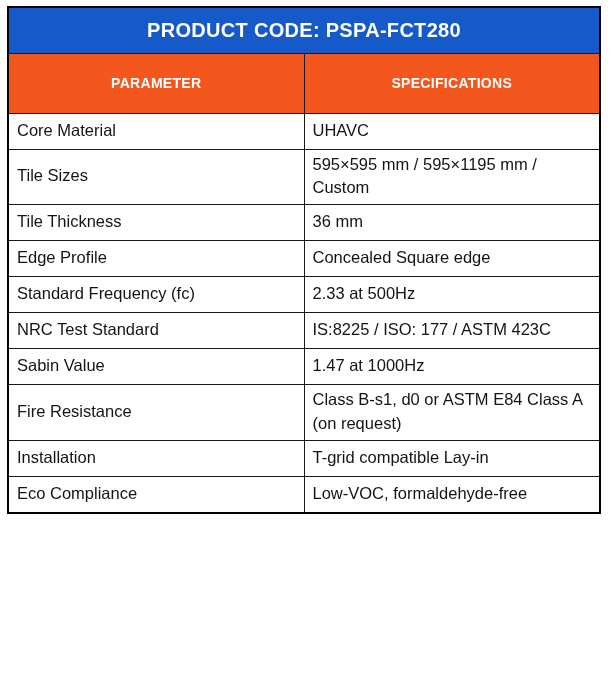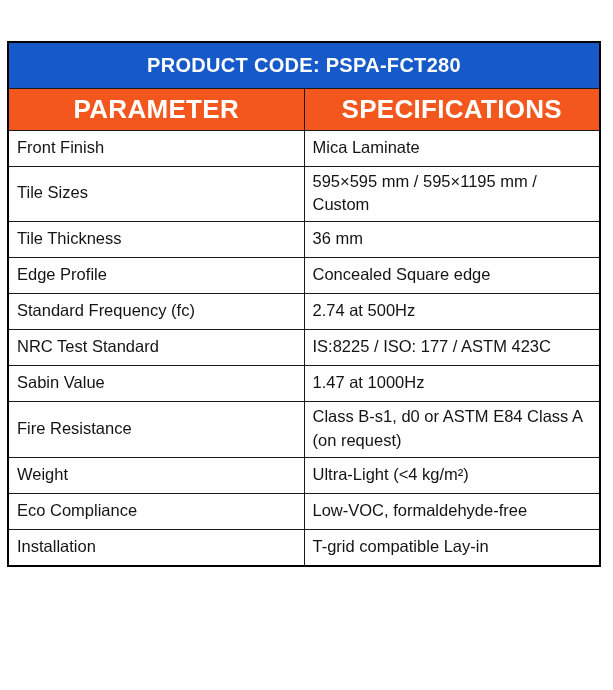--- a/index.html
+++ b/index.html
@@ -21,43 +21,42 @@
   .spec-table-wrap {
     position: absolute;
     left: 7px;
     top: 6px;
     width: 594px;
   }
   table.spec-table {
     width: 100%;
     border-collapse: collapse;
     table-layout: fixed;
-    margin-top: 35px;
   }
   table.spec-table th,
   table.spec-table td {
     border: 1.5px solid var(--border);
   }
   table.spec-table { border: 2.5px solid #000; }
   .title-cell {
     background: var(--header-blue);
     color: var(--header-text);
     font-size: 20px;
     font-weight: bold;
     text-align: center;
     height: 46px;
     letter-spacing: 0.3px;
   }
   .col-head {
     background: var(--header-orange);
     color: var(--header-text);
-    font-size: 26px;
+    font-size: 14px;
     font-weight: bold;
     text-align: center;
-    height: 42px;
+    height: 60px;
     letter-spacing: 0.3px;
   }
   .param-col { width: 222px; }
   td.cell {
     height: 36px;
     padding: 3px 8px 4px 8px;
     font-size: 16.5px;
     color: var(--body-text);
     vertical-align: middle;
     line-height: 1.45;
@@ -73,58 +72,54 @@
       <tr>
         <th class="title-cell" colspan="2">PRODUCT CODE: PSPA-FCT280</th>
       </tr>
       <tr>
         <th class="col-head param-col">PARAMETER</th>
         <th class="col-head">SPECIFICATIONS</th>
       </tr>
     </thead>
     <tbody>
       <tr>
-        <td class="cell">Front Finish</td>
-        <td class="cell">Mica Laminate</td>
+        <td class="cell">Core Material</td>
+        <td class="cell">UHAVC</td>
       </tr>
       <tr>
         <td class="cell">Tile Sizes</td>
         <td class="cell">595×595 mm / 595×1195 mm / Custom</td>
       </tr>
       <tr>
         <td class="cell">Tile Thickness</td>
         <td class="cell">36 mm</td>
       </tr>
       <tr>
         <td class="cell">Edge Profile</td>
         <td class="cell">Concealed Square edge</td>
       </tr>
       <tr>
         <td class="cell">Standard Frequency (fc)</td>
-        <td class="cell">2.74 at 500Hz</td>
+        <td class="cell">2.33 at 500Hz</td>
       </tr>
       <tr>
         <td class="cell">NRC Test Standard</td>
         <td class="cell">IS:8225 / ISO: 177 / ASTM 423C</td>
       </tr>
       <tr>
         <td class="cell">Sabin Value</td>
         <td class="cell">1.47 at 1000Hz</td>
       </tr>
       <tr>
         <td class="cell">Fire Resistance</td>
         <td class="cell">Class B-s1, d0 or ASTM E84 Class A (on request)</td>
       </tr>
       <tr>
-        <td class="cell">Weight</td>
-        <td class="cell">Ultra-Light (&lt;4 kg/m²)</td>
+        <td class="cell">Installation</td>
+        <td class="cell">T-grid compatible Lay-in</td>
       </tr>
       <tr>
         <td class="cell">Eco Compliance</td>
         <td class="cell">Low-VOC, formaldehyde-free</td>
-      </tr>
-      <tr>
-        <td class="cell">Installation</td>
-        <td class="cell">T-grid compatible Lay-in</td>
       </tr>
     </tbody>
   </table>
 </div>
 
 </body></html>

